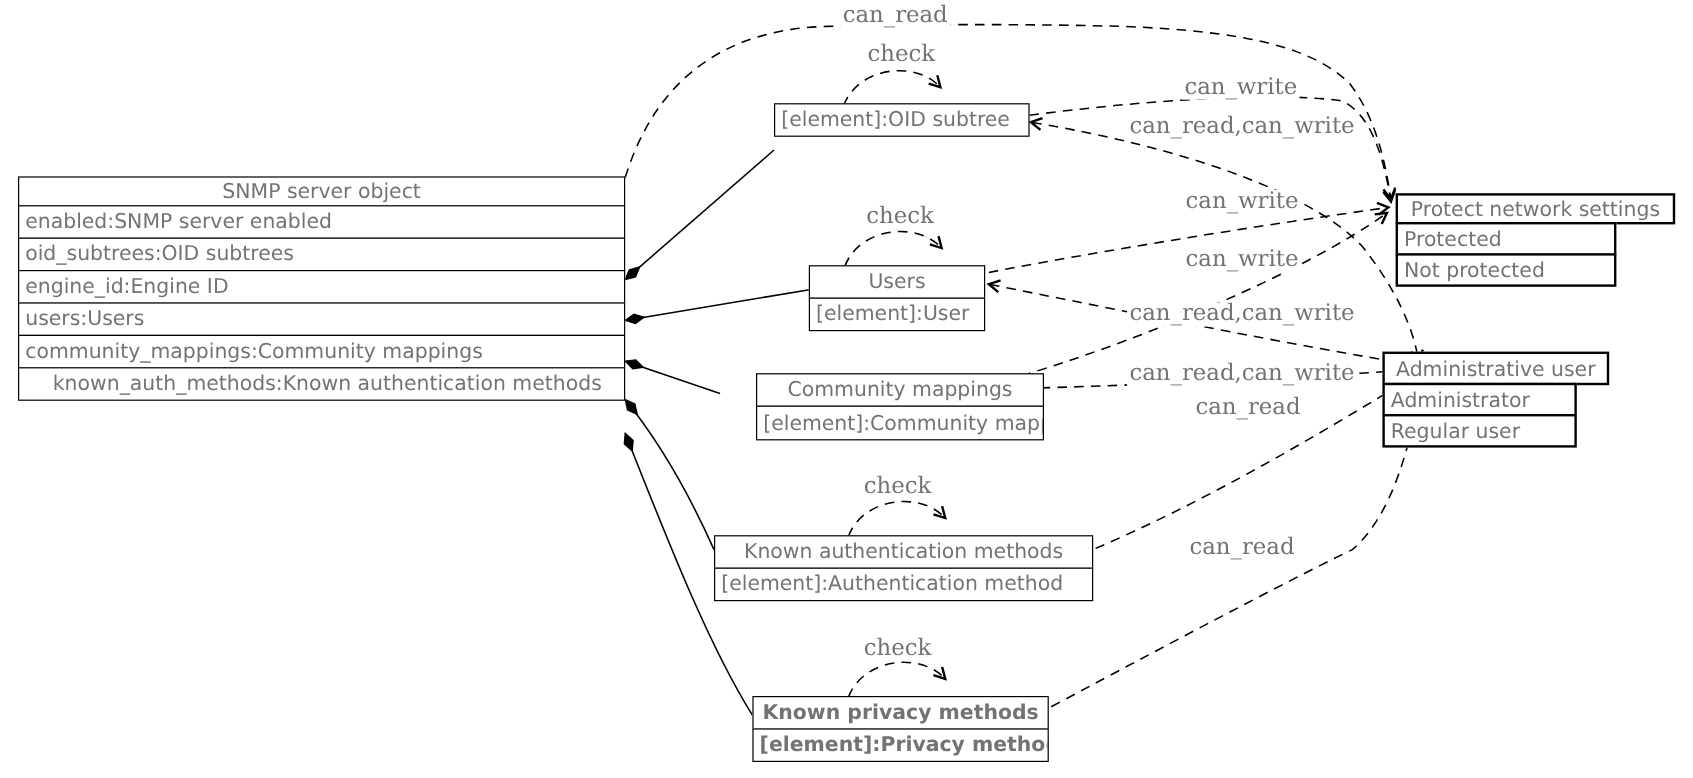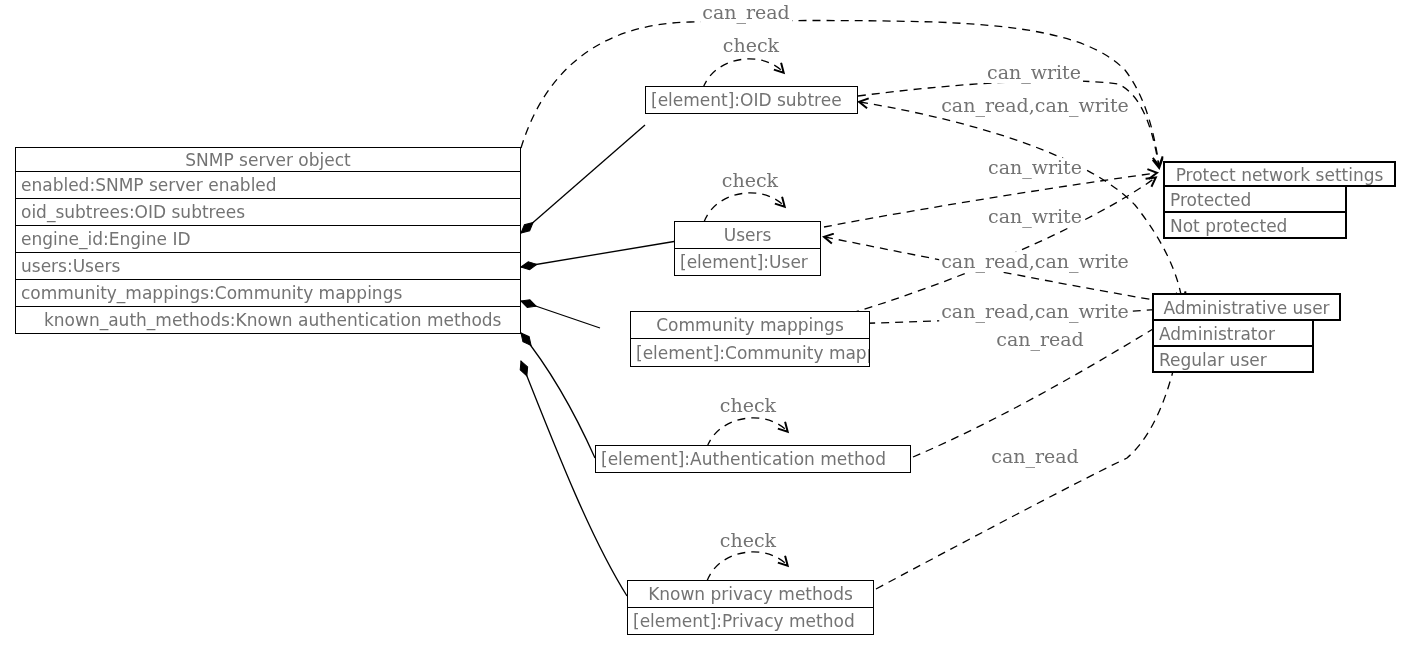--- a/index.html
+++ b/index.html
@@ -95,23 +95,24 @@
       </div>
       <div class="node class" style="left: 674px; top: 221px; width: 147px;">
         <div class="title" style="width: 147px; height: 28px; line-height: 27px; border: 1px solid rgb(0, 0, 0);">Users</div>
         <div class="row" style="width: 147px; height: 28px; line-height: 27px; border: 1px solid rgb(0, 0, 0); margin-top: -1px;">[element]:User</div>
       </div>
       <div class="node class" style="left: 598px; top: 311px; width: 240px; padding-left: 32px;">
         <div class="title" style="width: 240px; height: 28px; line-height: 27px; border: 1px solid rgb(0, 0, 0);">Community mappings</div>
         <div class="row" style="width: 240px; height: 29px; line-height: 28px; border: 1px solid rgb(0, 0, 0); margin-top: -1px;">[element]:Community mapping</div>
       </div>
       <div class="node class" style="left: 595px; top: 446px; width: 316px;">
+        <div class="title" style="width: 316px; height: 28px; line-height: 27px; border: 1px solid rgb(0, 0, 0);">Known authentication methods</div>
         <div class="row" style="width: 316px; height: 28px; line-height: 27px; border: 1px solid rgb(0, 0, 0); margin-top: -1px;">[element]:Authentication method</div>
       </div>
-      <div class="node class" style="left: 627px; top: 580px; width: 248px;">
+      <div class="node class" style="left: 627px; top: 580px; width: 248px; font-weight: bold;">
         <div class="title" style="width: 247px; height: 28px; line-height: 27px; border: 1px solid rgb(0, 0, 0);">Known privacy methods</div>
         <div class="row" style="width: 247px; height: 28px; line-height: 27px; border: 1px solid rgb(0, 0, 0); margin-top: -1px;">[element]:Privacy method</div>
       </div>
       <div class="node enum" style="left: 1163px; top: 161px; width: 233px;">
         <div class="title" style="width: 233px; height: 26px; line-height: 24px; border: 2px solid rgb(0, 0, 0);">Protect network settings</div>
         <div class="row" style="width: 184px; height: 28px; line-height: 26px; border: 2px solid rgb(0, 0, 0); margin-top: -2px;">Protected</div>
         <div class="row" style="width: 184px; height: 28px; line-height: 26px; border: 2px solid rgb(0, 0, 0); margin-top: -2px;">Not protected</div>
       </div>
       <div class="node enum" style="left: 1114px; top: 293px; width: 189px; padding-left: 38px;">
         <div class="title" style="width: 189px; height: 28px; line-height: 26px; border: 2px solid rgb(0, 0, 0);">Administrative user</div>

